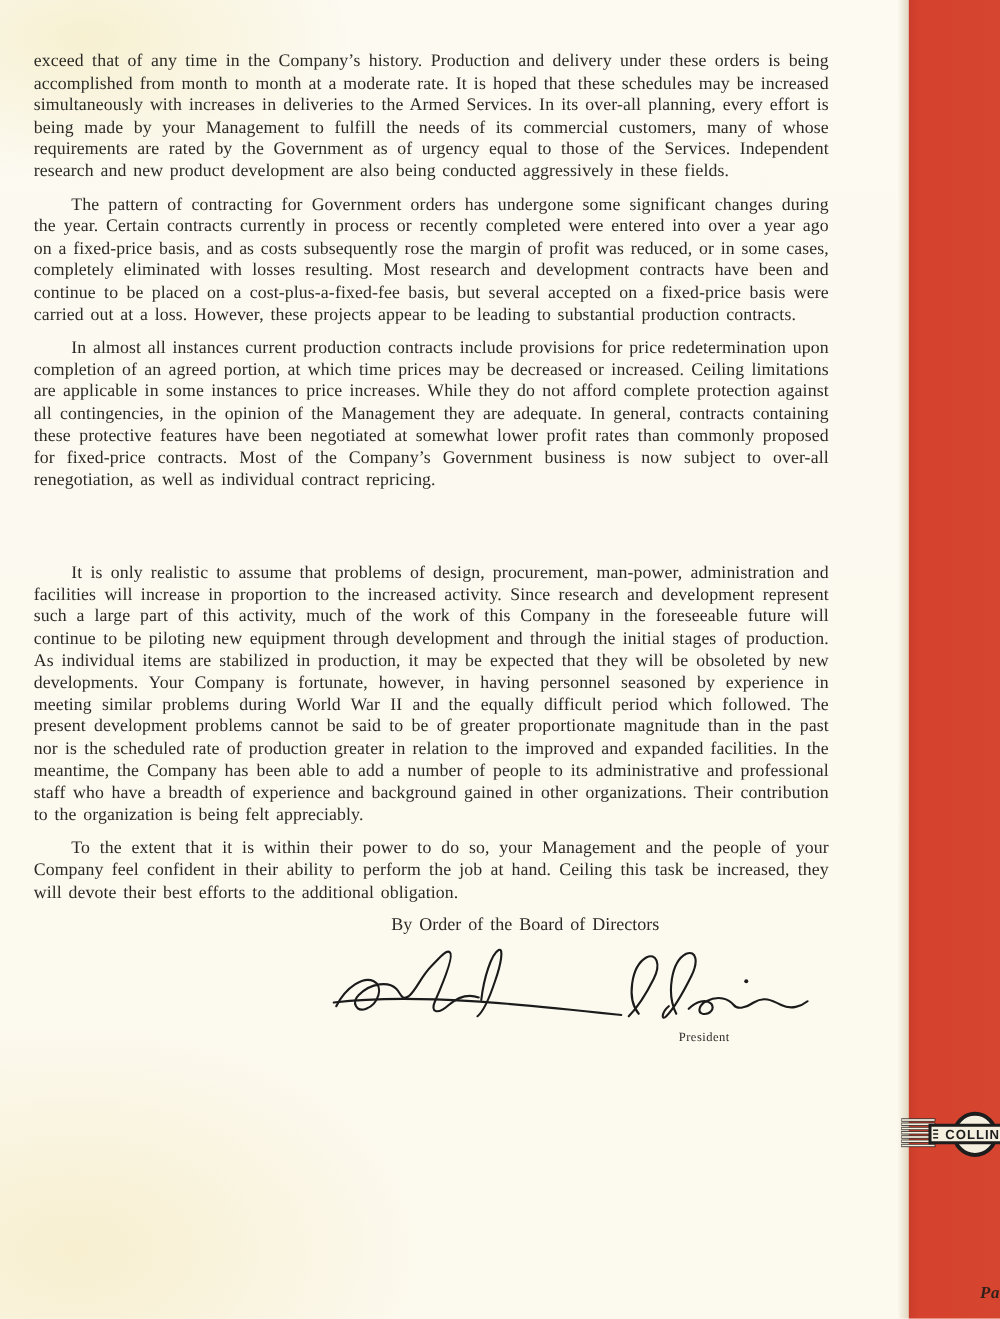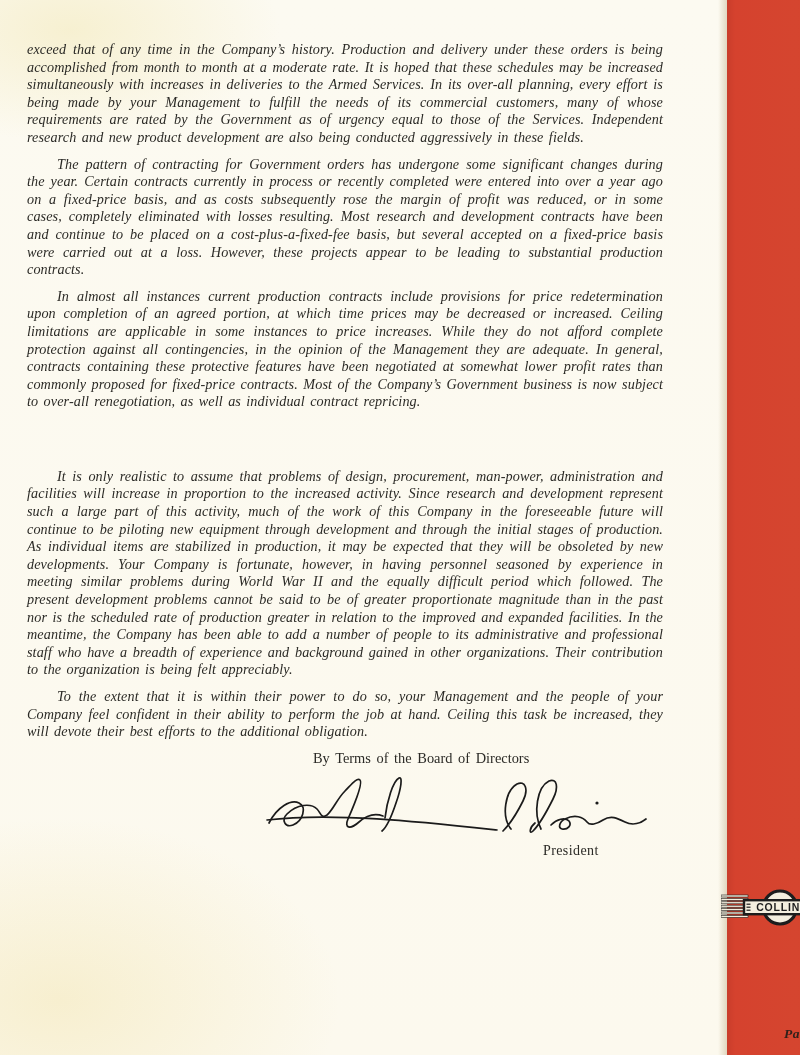--- a/index.html
+++ b/index.html
@@ -24,21 +24,20 @@
     padding-top: 41px;
     color: #2b2a26;
   }
   p.body {
     margin: 0 0 9px 0;
     font-size: 14.2px;
     line-height: 17.6px;
     text-align: justify;
     word-spacing: 0.12em;
     letter-spacing: 0.1px;
-    font-style: italic;
   }
   p.body.indent { text-indent: 30px; }
   h3.section-heading {
     margin: 34px 0 10px 0;
     font-size: 14.6px;
     font-weight: bold;
     letter-spacing: 0.2px;
     color: #24231f;
   }
   .section-break { height: 48px; }
@@ -47,21 +46,21 @@
     font-size: 14.4px;
     word-spacing: 0.14em;
     color: #2b2a26;
   }
   .signature-block {
     margin: 6px 0 0 236px;
     width: 386px; height: 72px;
   }
   .president {
     margin: -2px 0 0 516px;
-    font-size: 14px;
+    font-size: 10px;
     letter-spacing: 0.4px;
     color: #2b2a26;
   }
   .red-stripe {
     position: absolute;
     left: 727px; top: 0; width: 114px; height: 1055px;
     background: linear-gradient(to right, #c93d2b, #d5422e 8px, #d5452f 60%, #d4422d);
   }
   .red-stripe::before {
     content: "";
@@ -98,21 +97,21 @@
     <p class="body indent">The pattern of contracting for Government orders has undergone some significant changes during the year.  Certain contracts currently in process or recently completed were entered into over a year ago on a fixed-price basis, and as costs subsequently rose the margin of profit was reduced, or in some cases, completely eliminated with losses resulting.  Most research and development contracts have been and continue to be placed on a cost-plus-a-fixed-fee basis, but several accepted on a fixed-price basis were carried out at a loss.  However, these projects appear to be leading to substantial production contracts.</p>
 
     <p class="body indent">In almost all instances current production contracts include provisions for price redetermination upon completion of an agreed portion, at which time prices may be decreased or increased.  Ceiling limitations are applicable in some instances to price increases.  While they do not afford complete protection against all contingencies, in the opinion of the Management they are adequate.  In general, contracts containing these protective features have been negotiated at somewhat lower profit rates than commonly proposed for fixed-price contracts.  Most of the Company’s Government business is now subject to over-all renegotiation, as well as individual contract repricing.</p>
 
     <div class="section-break"></div>
 
     <p class="body indent">It is only realistic to assume that problems of design, procurement, man-power, administration and facilities will increase in proportion to the increased activity.  Since research and development represent such a large part of this activity, much of the work of this Company in the foreseeable future will continue to be piloting new equipment through development and through the initial stages of production.  As individual items are stabilized in production, it may be expected that they will be obsoleted by new developments.  Your Company is fortunate, however, in having personnel seasoned by experience in meeting similar problems during World War II and the equally difficult period which followed.  The present development problems cannot be said to be of greater proportionate magnitude than in the past nor is the scheduled rate of production greater in relation to the improved and expanded facilities.  In the meantime, the Company has been able to add a number of people to its administrative and professional staff who have a breadth of experience and background gained in other organizations.  Their contribution to the organization is being felt appreciably.</p>
 
     <p class="body indent">To the extent that it is within their power to do so, your Management and the people of your Company feel confident in their ability to perform the job at hand.  Ceiling this task be increased, they will devote their best efforts to the additional obligation.</p>
 
-    <div class="by-order">By Terms of the Board of Directors</div>
+    <div class="by-order">By Order of the Board of Directors</div>
 
     <div class="signature-block">
       <svg width="386" height="72" viewBox="0 0 386 72">
         <g fill="none" stroke="#1b1b1b" stroke-width="1.7" stroke-linecap="round">
           <path d="M6,50 C14,34 28,26 36,30 C44,34 40,48 30,52 C22,55 18,47 24,41 C34,31 48,30 54,36 C58,40 58,46 64,42 C70,37 74,26 82,18 C88,12 94,4 97,7 C100,10 92,30 85,46 C81,55 87,57 96,49 C104,42 112,40 120,43"></path>
           <path d="M122,45 C124,28 130,8 136,5 C140,3 138,16 133,30 C129,42 124,54 119,58"></path>
           <path d="M4,47 C70,39 160,49 234,57"></path>
           <path d="M248,56 C238,44 242,18 254,11 C262,7 266,16 260,28 C254,40 246,52 240,58"></path>
           <path d="M278,56 C270,40 274,14 286,8 C294,5 296,14 290,26 C284,38 276,52 270,58 C266,62 266,55 272,50"></path>
           <path d="M288,52 C294,46 302,44 306,48 C309,52 305,57 299,56 C295,55 296,49 302,46 C312,41 320,44 324,49 C327,53 334,51 340,47 C348,42 354,45 362,49 C370,53 378,50 383,46"></path>

